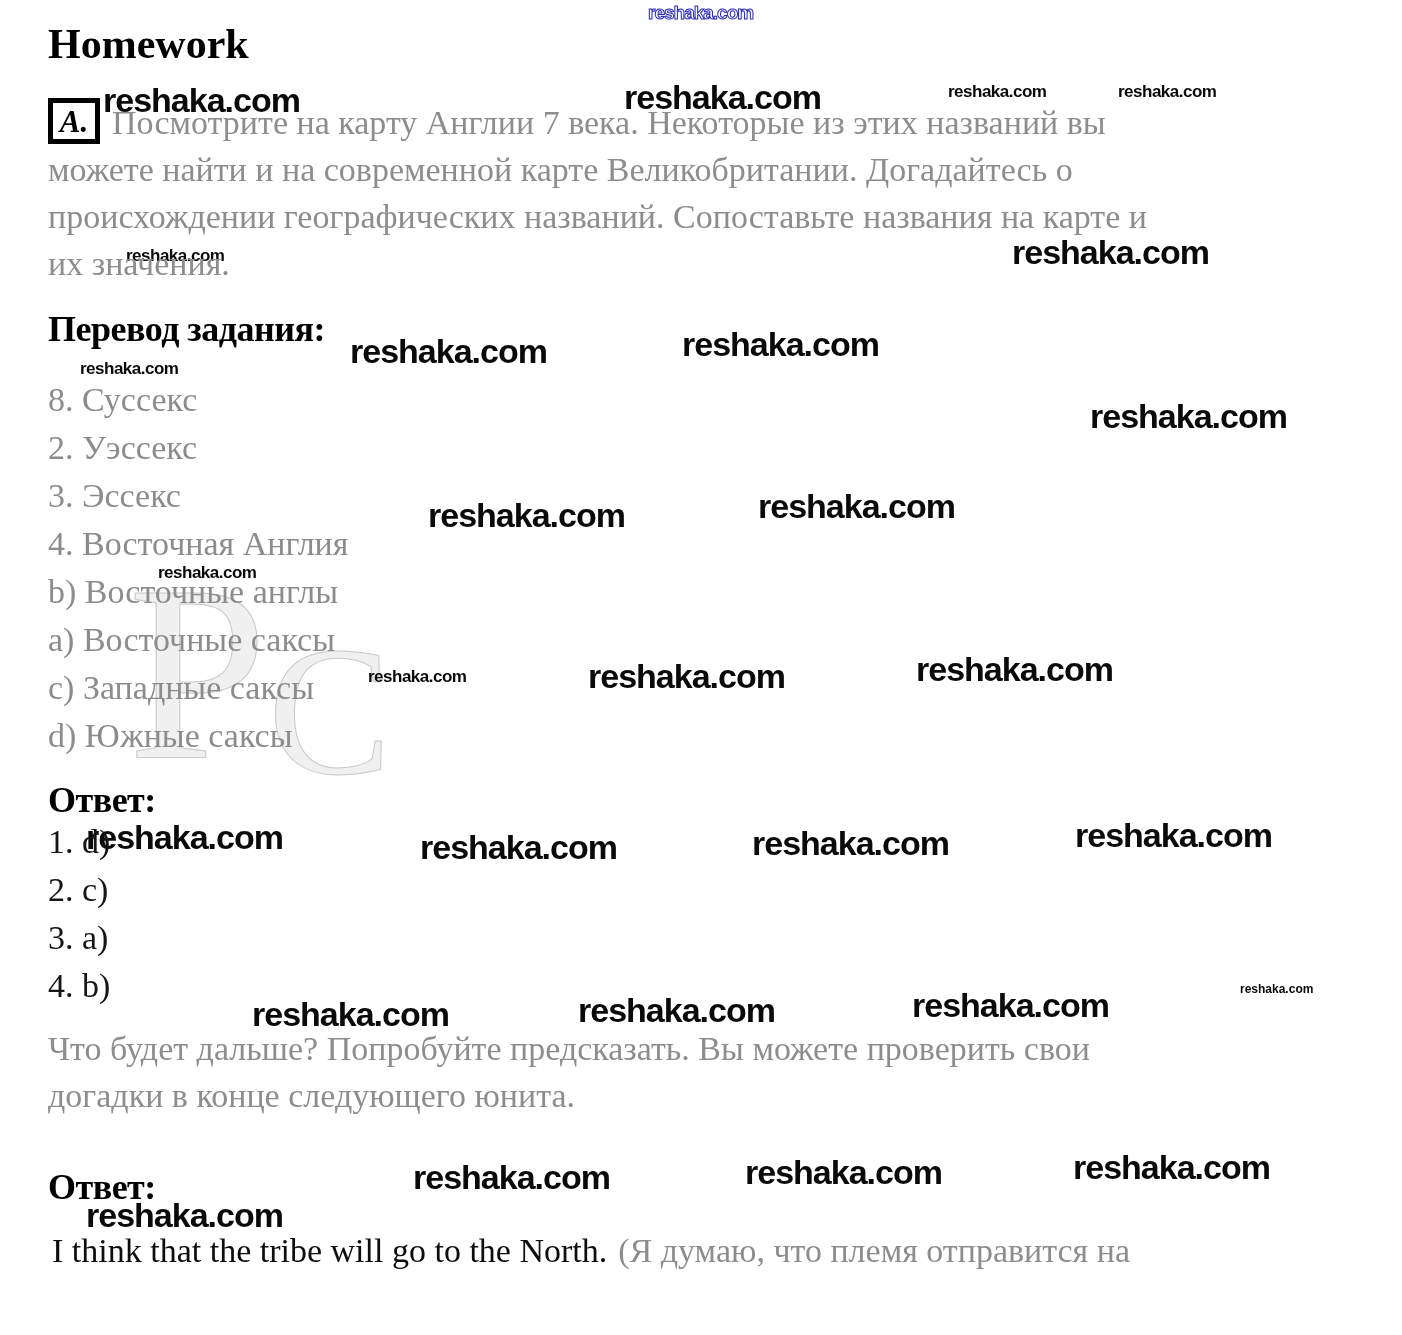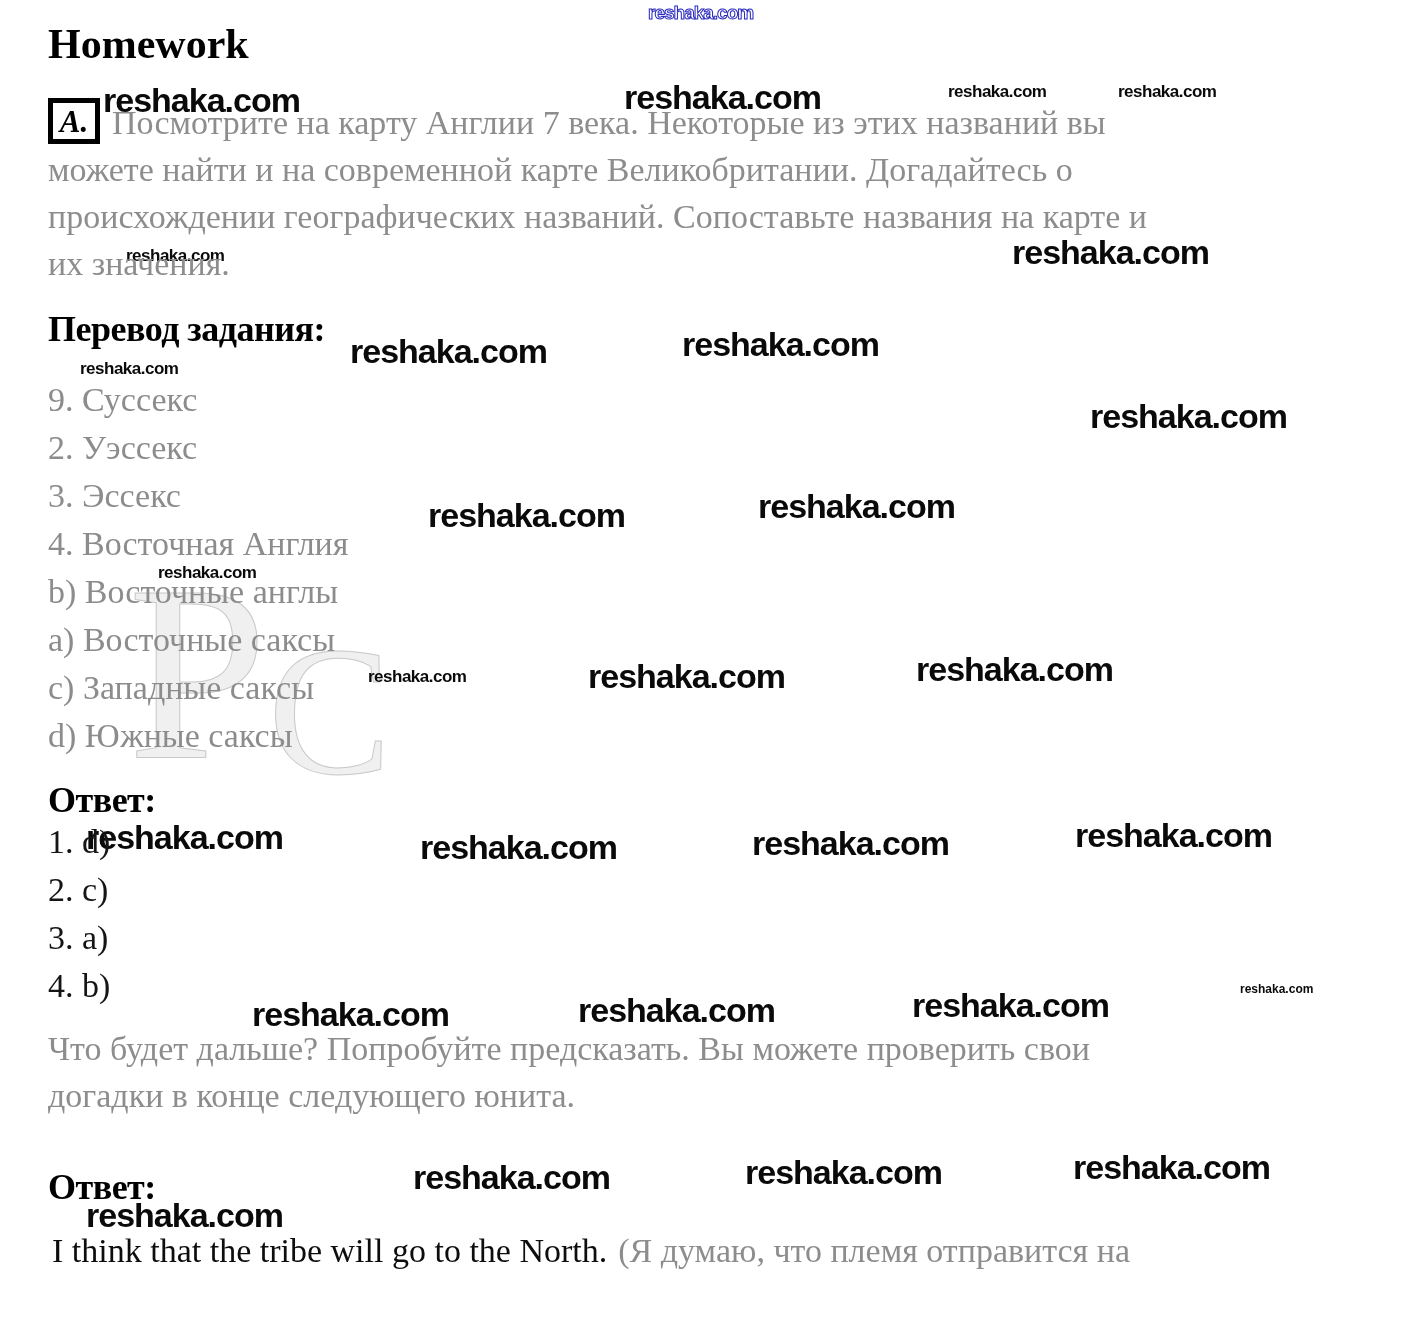--- a/index.html
+++ b/index.html
@@ -136,21 +136,21 @@
   <div class="para intro">
     <div class="line indent">Посмотрите на карту Англии 7 века. Некоторые из этих названий вы</div>
     <div class="line">можете найти и на современной карте Великобритании. Догадайтесь о</div>
     <div class="line">происхождении географических названий. Сопоставьте названия на карте и</div>
     <div class="line">их значения.</div>
   </div>
 
   <h2 class="subhead h-translation">Перевод задания:</h2>
 
   <div class="list task-list">
-    <div class="litem">9. Суссекс</div>
+    <div class="litem">8. Суссекс</div>
     <div class="litem">2. Уэссекс</div>
     <div class="litem">3. Эссекс</div>
     <div class="litem">4. Восточная Англия</div>
     <div class="litem">b) Восточные англы</div>
     <div class="litem">a) Восточные саксы</div>
     <div class="litem">c) Западные саксы</div>
     <div class="litem">d) Южные саксы</div>
   </div>
 
   <h2 class="subhead h-answer1">Ответ:</h2>

